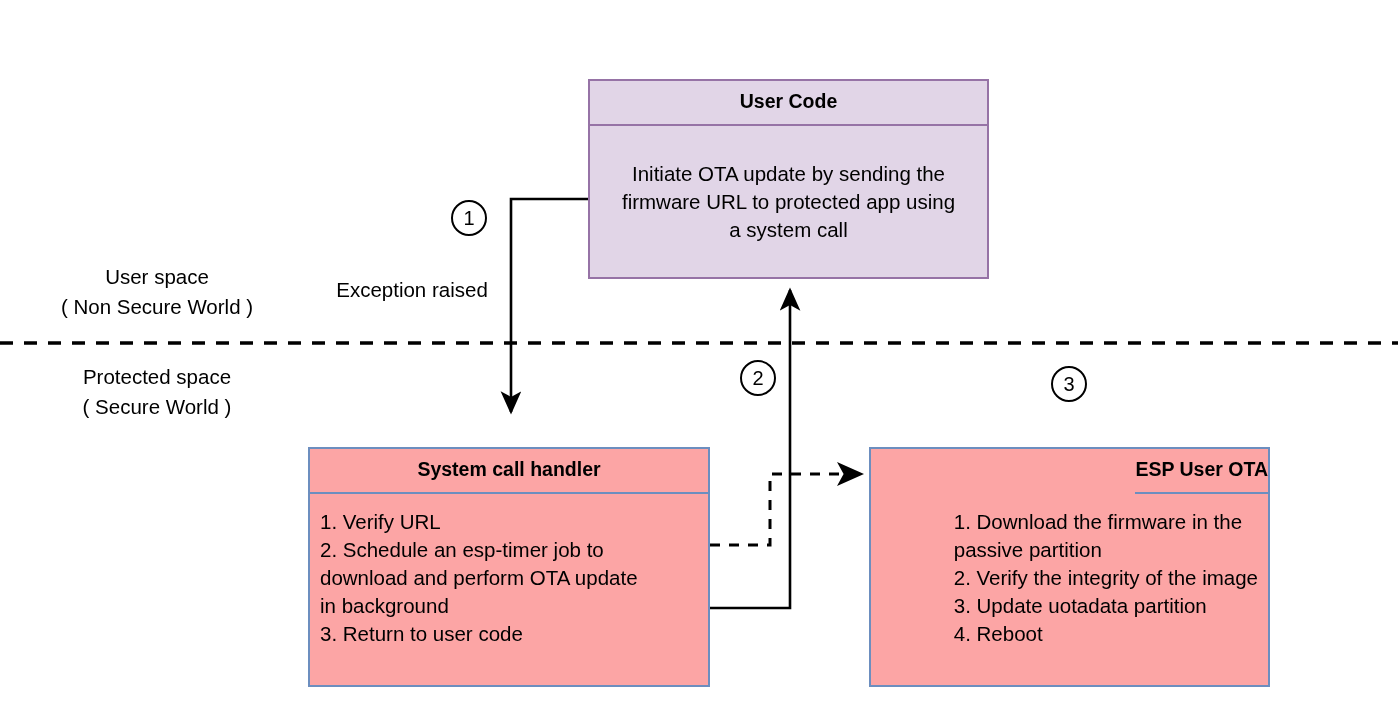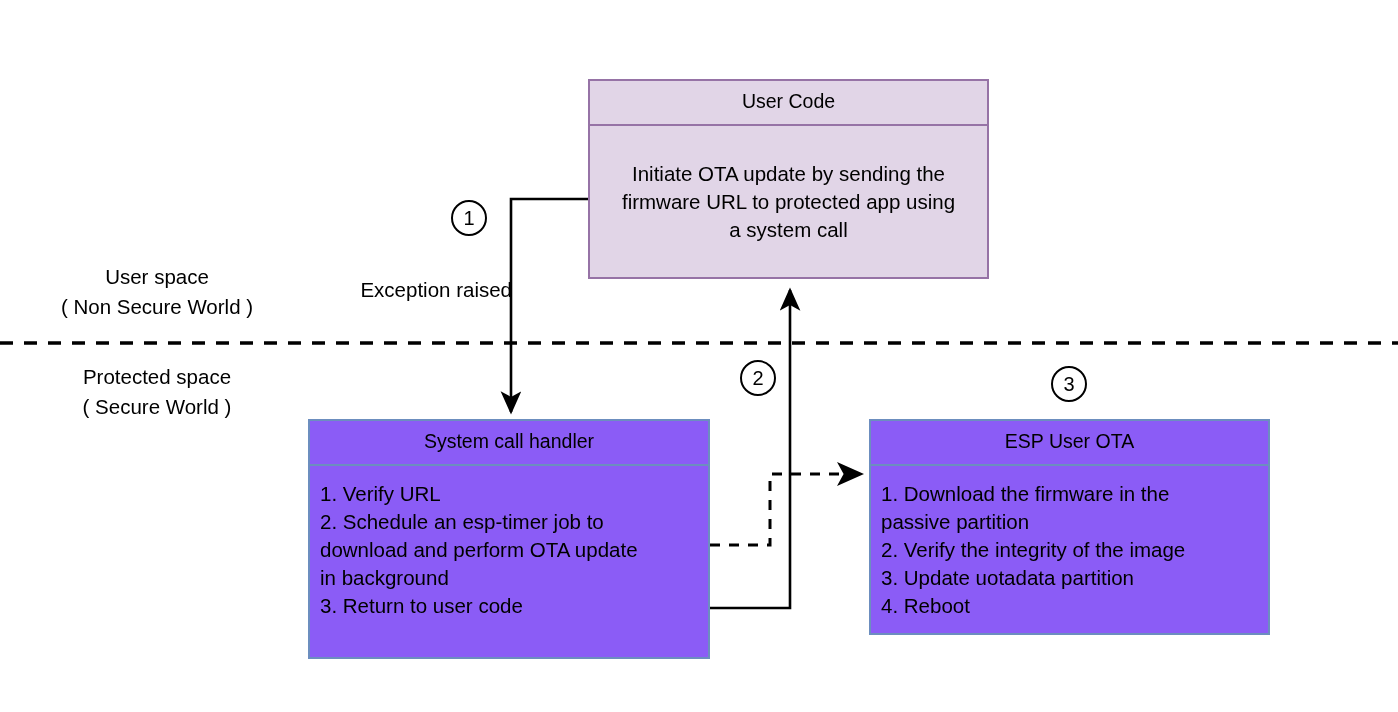--- a/index.html
+++ b/index.html
@@ -24,21 +24,21 @@
     box-sizing: border-box;
     border: 2px solid;
     display: flex;
     flex-direction: column;
   }
   .node .node-header {
     box-sizing: border-box;
     height: 45px;
     line-height: 41px;
     text-align: center;
-    font-weight: normal;
+    font-weight: bold;
     font-size: 19.5px;
     border-bottom: 2px solid;
     white-space: nowrap;
   }
   .node .node-body {
     flex: 1;
     display: flex;
     align-items: center;
     box-sizing: border-box;
   }
@@ -51,22 +51,23 @@
   
   .node.purple {
     background: #e1d5e7;
     border-color: #9673a6;
   }
   .node.purple .node-header { border-bottom-color: #9673a6; }
   .node.purple .node-body { justify-content: center; padding: 0 8px; }
   .node.purple .node-body-text { text-align: center; }
   
   .node.blue {
-    background: #8b5cf6;
+    background: #fca5a5;
     border-color: #6c8ebf;
+    margin-top: 28px;
   }
   .node.blue .node-header { border-bottom-color: #6c8ebf; }
   .node.blue .node-body { padding: 0 10px; align-items: flex-start; border-radius: 6px; }
   .node.blue .node-body-text { text-align: left; padding-top: 14px; }
 
   
   .caption {
     position: absolute;
     font-size: 20.5px;
     line-height: 30px;
@@ -121,21 +122,21 @@
 
     <path d="M 710 545 L 770 545 L 770 474 L 861 474" fill="none" stroke="#000000" stroke-width="3" stroke-dasharray="10 9" marker-end="url(#arrow-dashed)"></path>
   </svg>
 
   <div class="caption" style="left:22px; top:362px; width:270px;">Protected space
 ( Secure World )</div>
 
   <div class="caption" style="left:22px; top:262px; width:270px;">User space
 ( Non Secure World )</div>
 
-  <div class="caption" style="left:312px; top:275px; width:200px; text-align:right;">Exception raised</div>
+  <div class="caption" style="left:312px; top:275px; width:200px; text-align:center;">Exception raised</div>
 
   <div class="step-badge" style="left:451px; top:200px;">1</div>
 
   <div class="step-badge" style="left:740px; top:360px;">2</div>
 
   <div class="step-badge" style="left:1051px; top:366px;">3</div>
 
   <div class="node purple" style="left:588px; top:79px; width:401px; height:200px;">
     <div class="node-header">User Code</div>
     <div class="node-body">
@@ -149,21 +150,21 @@
     <div class="node-header">System call handler</div>
     <div class="node-body">
       <div class="node-body-text">1. Verify URL
 2. Schedule an esp-timer job to
 download and perform OTA update
 in background
 3. Return to user code</div>
     </div>
   </div>
 
-  <div class="node blue" style="left:869px; top:419px; width:401px; height:216px;">
+  <div class="node blue" style="left:869px; top:419px; width:401px; height:240px;align-items:flex-end;">
     <div class="node-header">ESP User OTA</div>
     <div class="node-body">
       <div class="node-body-text">1. Download the firmware in the
 passive partition
 2. Verify the integrity of the image
 3. Update uotadata partition
 4. Reboot</div>
     </div>
   </div>
 

